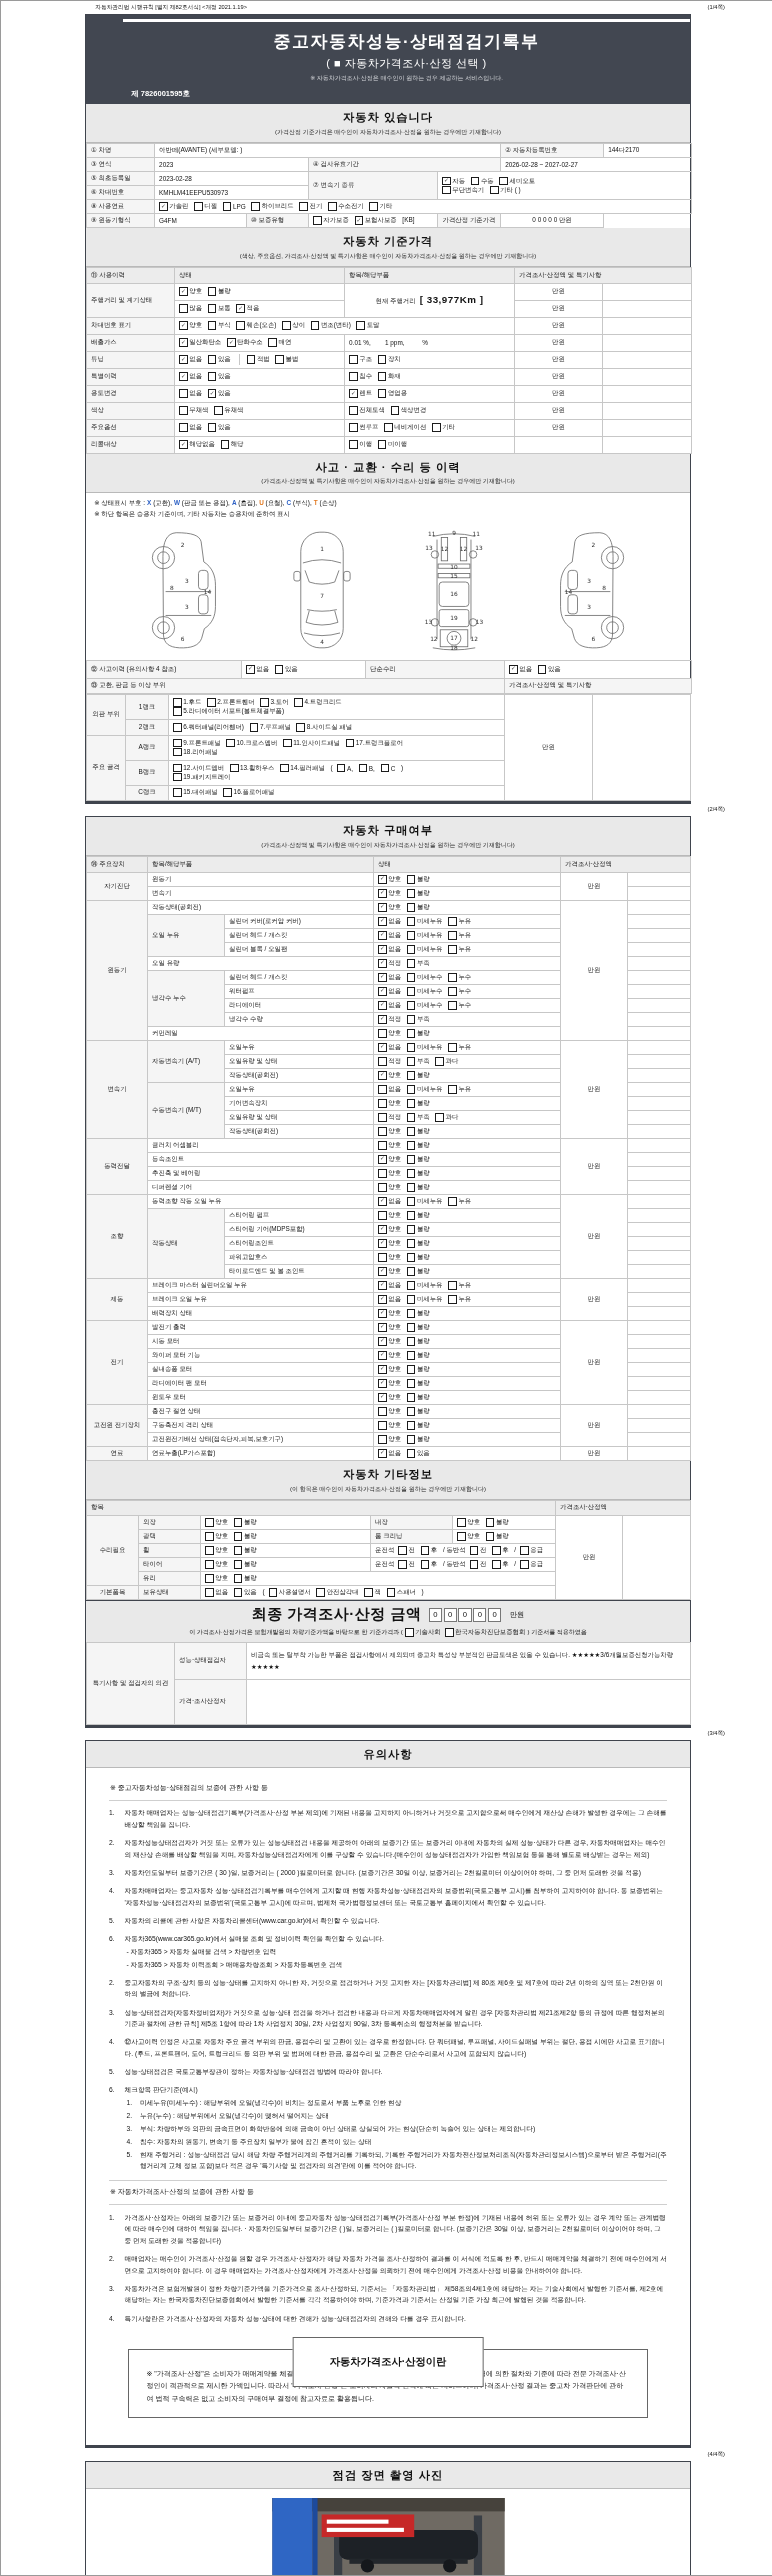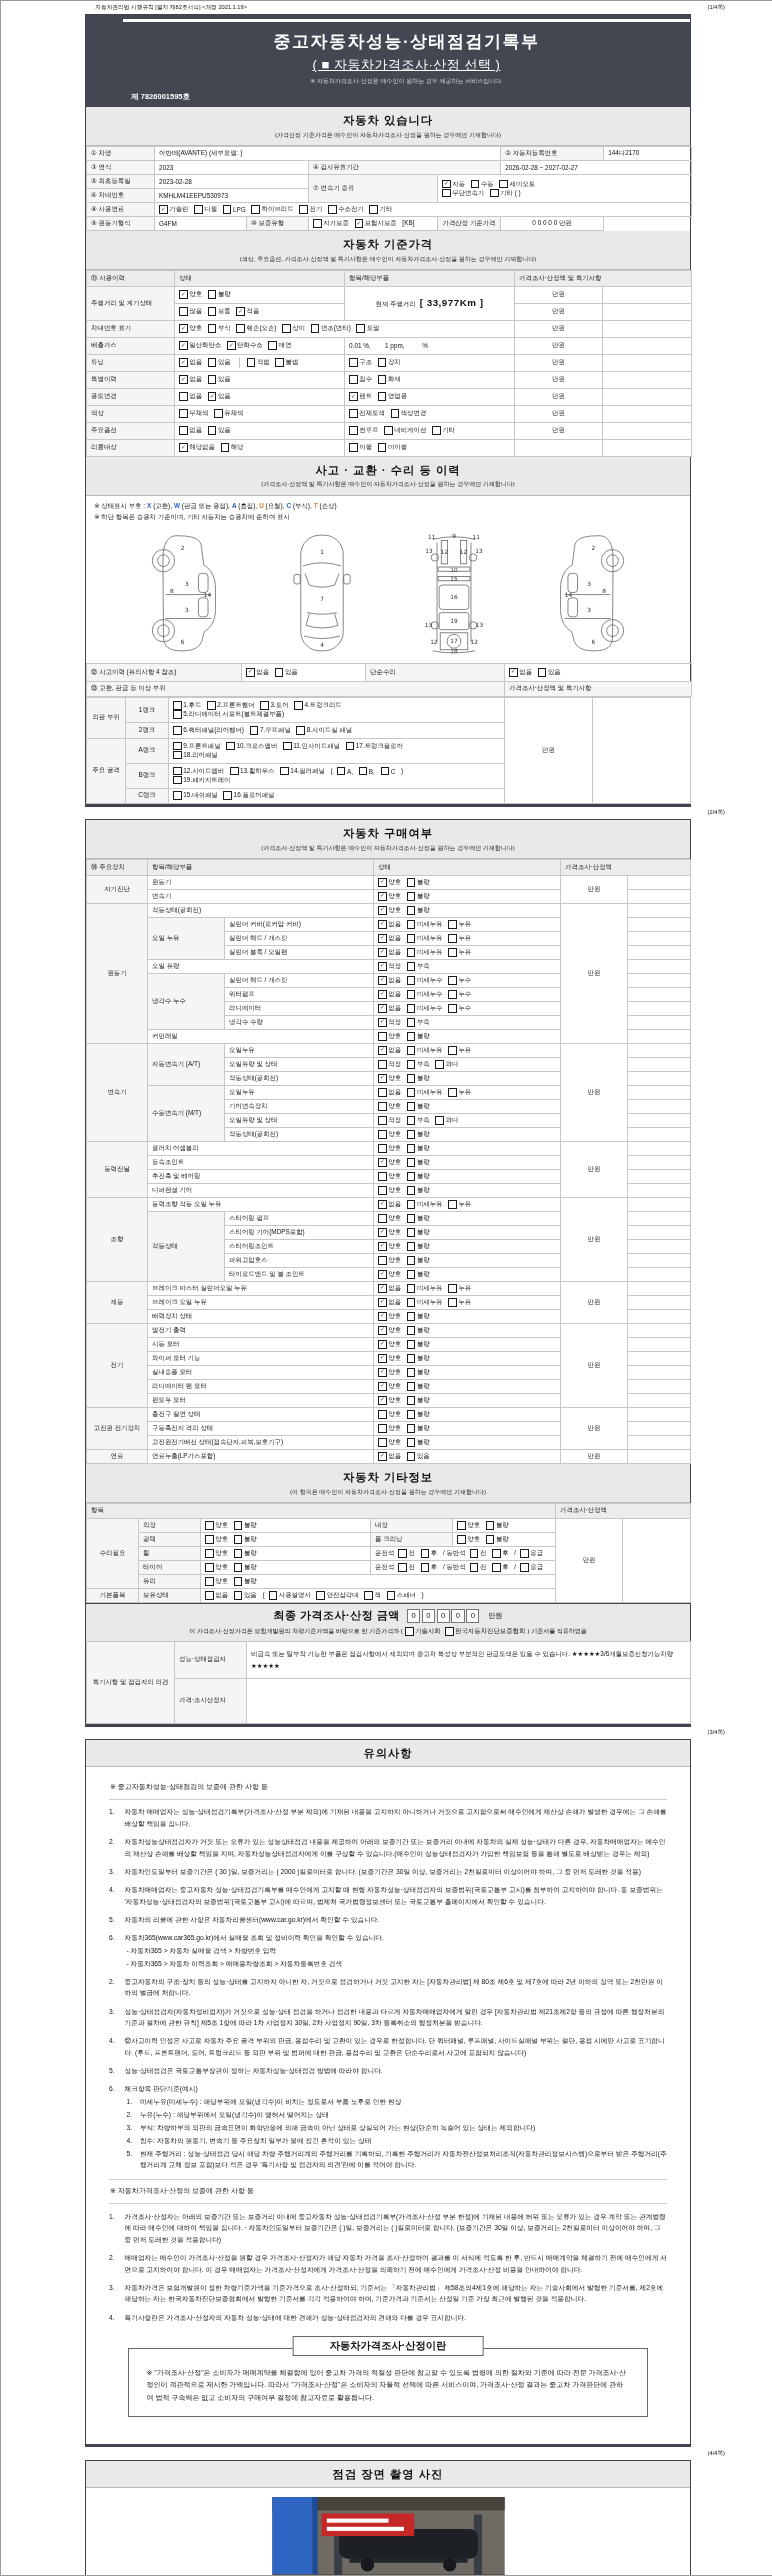--- a/index.html
+++ b/index.html
@@ -7,21 +7,21 @@
        font-family:"Liberation Sans","DejaVu Sans",sans-serif;color:#111;
        border:0.5px solid #9a9a9a;box-sizing:border-box;}
   .sheet{width:641px;margin-left:84px;}
   .topline{display:flex;justify-content:space-between;font-size:5.7px;padding:3.1px 1px 2.1px 10.3px;color:#111;}
   .pgmark{text-align:right;font-size:5.7px;padding:2.1px 1px;color:#111;}
   .frame{width:606px;border:1px solid #3f444d;border-bottom-width:3.1px;box-sizing:border-box;background:#fff;}
   
   .titleblock{background:#424751;color:#fff;text-align:center;padding-top:3.6px;padding-left:37px;}
   .wstripe{height:3.6px;background:#fff;margin:0 0 7.2px 0;}
   .bigtitle{font-size:17px;font-weight:bold;letter-spacing:1.5px;}
-  .bigsub{font-size:13px;margin-top:3.6px;letter-spacing:0.5px;text-decoration:underline;}
+  .bigsub{font-size:11px;margin-top:3.6px;letter-spacing:0.5px;}
   .bignote{font-size:6px;color:#d8dade;margin-top:2.6px;}
   .docno{font-size:7.5px;font-weight:bold;text-align:left;padding:6.2px 0 5.2px 8.2px;}
   
   .sechead{background:#e9e9e9;text-align:center;padding:6.2px 0 5.2px;border-bottom:0.5px solid #b9b9b9;}
   .sechead .h{font-size:11.3px;font-weight:bold;letter-spacing:1px;}
   .sechead .s{font-size:6px;margin-top:2.6px;color:#222;}
   
   table{border-collapse:collapse;width:100%;table-layout:fixed;}
   td,th{border:0.5px solid #c7c7c7;font-size:6.4px;font-weight:normal;padding:1.5px 4.1px;
         vertical-align:middle;text-align:left;box-sizing:border-box;overflow:hidden;}
@@ -57,26 +57,26 @@
   .nthead{font-size:7px;padding:6.2px 1px 7.2px;border-bottom:0.5px solid #cfcfcf;}
   .nthead.mid{border-top:0.5px solid #cfcfcf;margin-top:8.2px;}
   .nt{display:flex;margin-top:6.7px;font-size:6.7px;line-height:1.72;}
   .ntn{width:15.5px;flex:none;text-align:left;}
   .ntt{flex:1;}
   .nts{display:flex;margin:1.5px 0 0 17.5px;font-size:6.7px;line-height:1.7;}
   .ntn2{width:13.4px;flex:none;}
   
   .defbox{border:0.5px solid #666;width:520px;margin:25px auto 13.4px;position:relative;padding:17.5px 17.5px 11.3px;box-sizing:border-box;}
   .defbox .ttl{position:absolute;top:-13px;left:50%;transform:translateX(-50%);background:#fff;
-               border:0.5px solid #666;padding:2px 36px;font-size:10.3px;font-weight:bold;white-space:nowrap;}
+               border:0.5px solid #666;padding:17px 36px;font-size:10.3px;font-weight:bold;white-space:nowrap;}
   .defbox .body{font-size:7px;line-height:1.8;}
   
   .finalbar{background:#e9e9e9;border-top:1px solid #3f444d;padding:4.1px 0 4.6px;text-align:center;}
   .finalrow{display:flex;align-items:center;justify-content:center;gap:7.2px;}
-  .finallab{font-size:11px;font-weight:bold;letter-spacing:0.5px;}
+  .finallab{font-size:15px;font-weight:bold;letter-spacing:0.5px;}
   .digit{display:inline-block;width:11.3px;height:12.4px;border:0.5px solid #777;background:#fff;
          font-size:7.7px;line-height:12.4px;text-align:center;margin-right:1.5px;}
   .finalunit{font-size:7.2px;}
   .finalnote{font-size:6px;margin-top:3.6px;}
   .finalnote .opt{margin:0 2.1px;}
   
   .photos{display:flex;flex-direction:column;align-items:center;gap:8.2px;padding:9.3px 0 5.2px;}
 </style>
 </head>
 <body>

